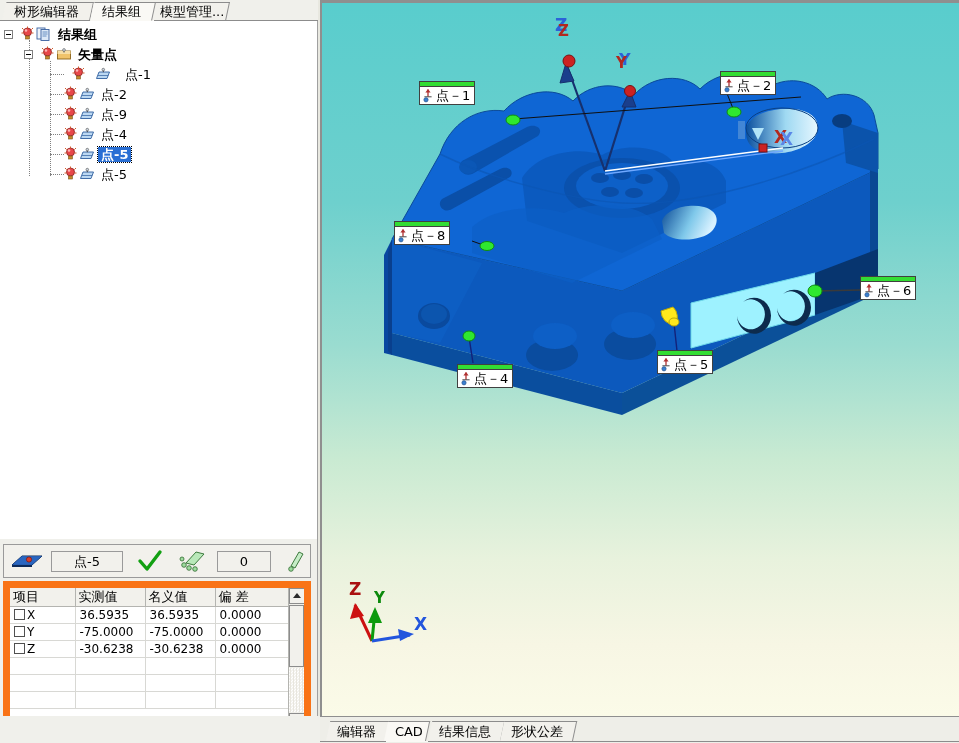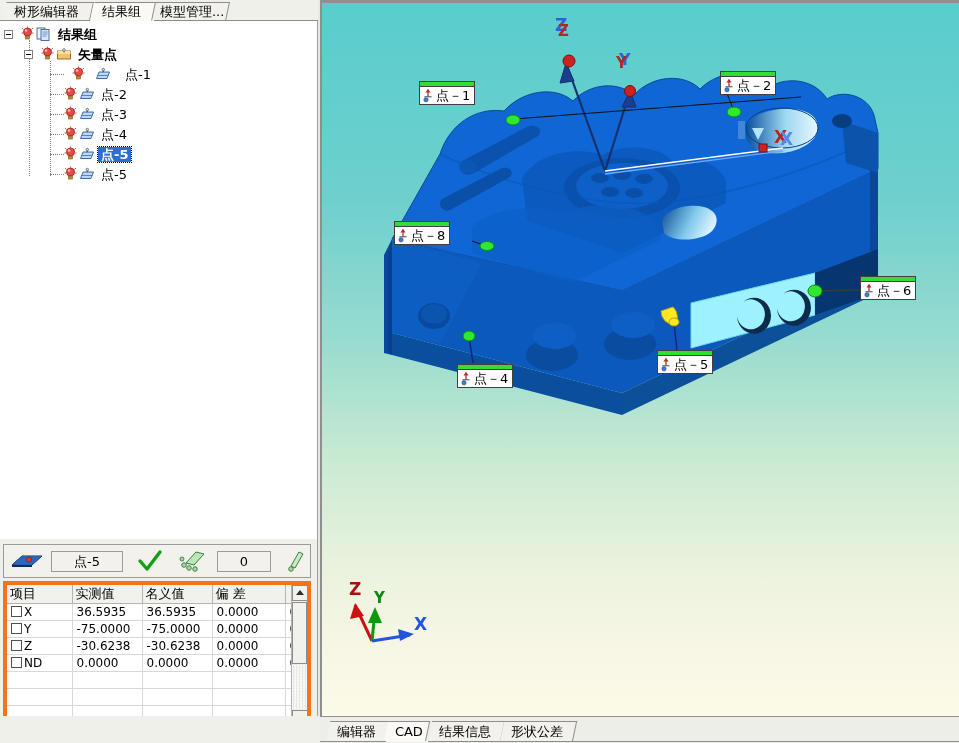--- a/index.html
+++ b/index.html
@@ -130,21 +130,21 @@
     text-align: center;
     line-height: 19px;
   }
   #tb-name { width: 72px; margin-left: 7px; }
   #tb-count { width: 54px; margin-left: 10px; }
 
   #grid-wrap {
     position: absolute;
     left: 3px; top: 42px;
     width: 308px; height: 158px;
-    border: 4px solid #f97316;
+    border: 7px solid #f97316;
     background: #ffffff;
     overflow: hidden;
   }
   table.grid {
     border-collapse: collapse;
     width: 306px;
     table-layout: fixed;
     font-size: 12px;
   }
   table.grid th {
@@ -379,21 +379,21 @@
             <circle cx="5" cy="4.5" r="1.3" fill="#ffb3b3"></circle>
             <rect x="4.6" y="10" width="3.8" height="3" fill="#c8892c" stroke="#7a4f12" stroke-width="0.6"></rect>
             <path d="M6.5 0.5v2M1 2l1.6 1.6M12 2l-1.6 1.6M0.5 7h2M10.5 7h2" stroke="#d05a2a" stroke-width="1"></path>
           </svg>
           <svg class="nicon" viewBox="0 0 16 14">
             <path d="M1.5 11.5 L4 5 L14.5 5 L12 11.5 Z" fill="#bcd8f2" stroke="#2f5f9e" stroke-width="0.9"></path>
             <path d="M3 8.5 L13.2 8.5" stroke="#2f5f9e" stroke-width="0.7"></path>
             <circle cx="8.3" cy="2.6" r="1.3" fill="#cfd8e3" stroke="#4a4a4a" stroke-width="0.6"></circle>
             <path d="M8.3 3.8 v1.4" stroke="#3a3a3a" stroke-width="0.9"></path>
           </svg>
-          <span class="tlabel">点-3</span>
+          <span class="tlabel">点-9</span>
         </div>
       <div class="trow leafrow" style="left:50px; top:103px;">
           <span style="display:inline-block;width:14px;height:1px;border-top:1px dotted #808080;"></span>
           <svg class="lamp" viewBox="0 0 13 16">
             <circle cx="6.5" cy="6" r="4" fill="#e8484a" stroke="#8c1f20" stroke-width="0.8"></circle>
             <circle cx="5" cy="4.5" r="1.3" fill="#ffb3b3"></circle>
             <rect x="4.6" y="10" width="3.8" height="3" fill="#c8892c" stroke="#7a4f12" stroke-width="0.6"></rect>
             <path d="M6.5 0.5v2M1 2l1.6 1.6M12 2l-1.6 1.6M0.5 7h2M10.5 7h2" stroke="#d05a2a" stroke-width="1"></path>
           </svg>
           <svg class="nicon" viewBox="0 0 16 14">
@@ -495,27 +495,20 @@
                 <td><span class="cellchk"></span>Y</td>
                 <td>-75.0000</td>
                 <td>-75.0000</td>
                 <td>0.0000</td>
                 <td>0</td>
               </tr>
               <tr>
                 <td><span class="cellchk"></span>Z</td>
                 <td>-30.6238</td>
                 <td>-30.6238</td>
-                <td>0.0000</td>
-                <td>0</td>
-              </tr>
-              <tr>
-                <td><span class="cellchk"></span>ND</td>
-                <td>0.0000</td>
-                <td>0.0000</td>
                 <td>0.0000</td>
                 <td>0</td>
               </tr>
               <tr>
                 <td></td>
                 <td></td>
                 <td></td>
                 <td></td>
                 <td></td>
               </tr>

